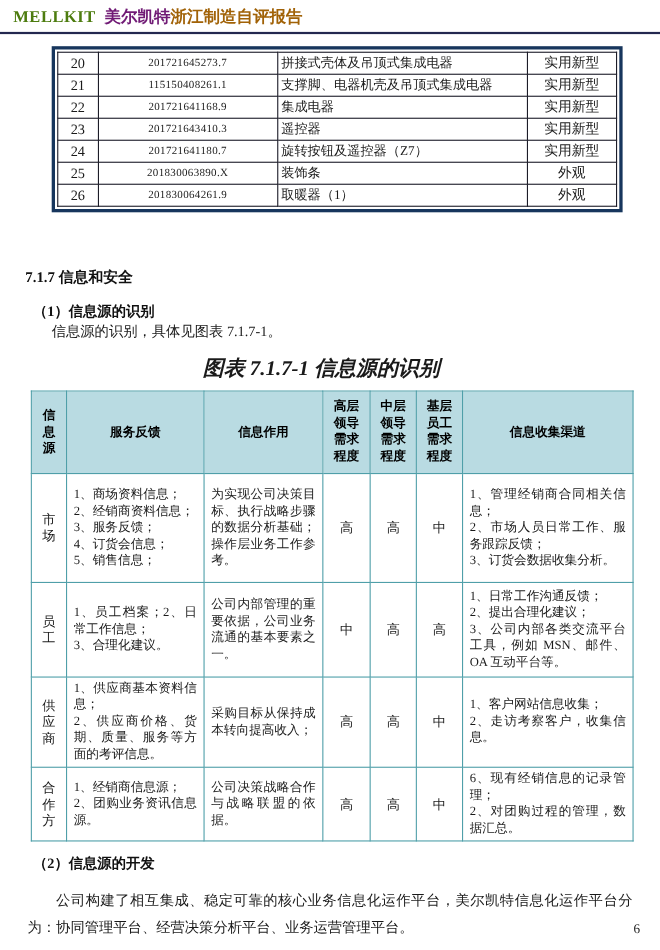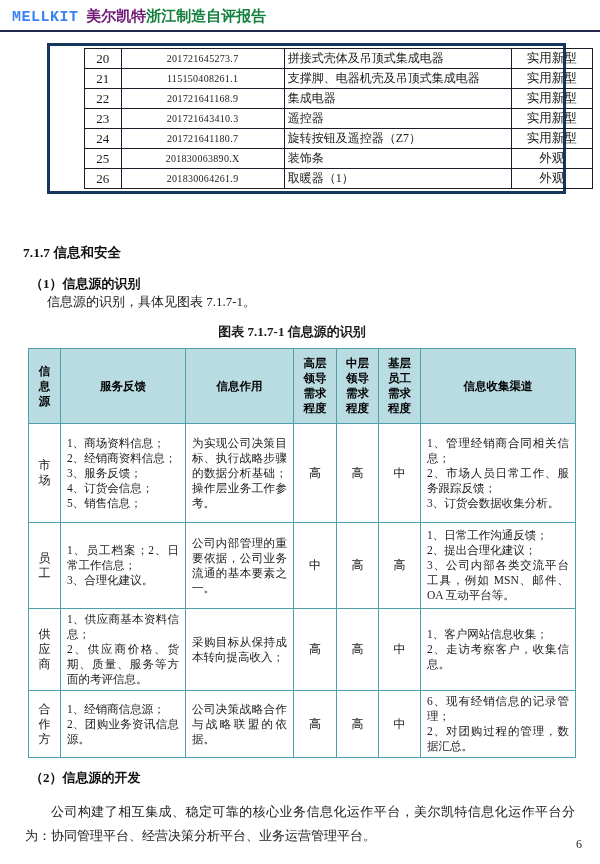--- a/index.html
+++ b/index.html
@@ -13,56 +13,55 @@
   }
 
   
   .doc-header {
     padding: 7px 12px 3px 12px;
     border-bottom: 2px solid #23284f;
     font-size: 15px;
     line-height: 19px;
     white-space: nowrap;
   }
-  .brand { color: #3b82f6; font-family: Liberation Mono, monospace; font-weight: bold; letter-spacing: 0.5px; }
+  .brand { color: #4d7c0f; font-family: Liberation Serif, serif; font-weight: bold; letter-spacing: 0.5px; }
   .brand-cn { color: #701a75; font-weight: bold; margin-left: 4px; }
-  .title-blue { color: #15803d; font-weight: bold; }
+  .title-blue { color: #a16207; font-weight: bold; }
 
   
   .patent-wrap {
     box-sizing: border-box;
     width: 519px;
     margin: 11px 0 0 47px;
     border: 3px solid #17365d;
     padding: 2px;
   }
   .patent-table {
     width: 100%;
     border-collapse: collapse;
     table-layout: fixed;
     font-size: 12.5px;
-    margin-left: 32px;
   }
   .patent-table td {
     border: 1px solid #1c1c28;
     height: 19px;
     padding: 0 3px;
     overflow: hidden;
     white-space: nowrap;
   }
   .patent-table .c-no   { text-align: center; font-size: 13px; }
   .patent-table .c-num  { text-align: center; font-size: 10px; letter-spacing: 0.3px; }
   .patent-table .c-name { text-align: left; font-size: 12px; }
   .patent-table .c-type { text-align: center; font-size: 12.5px; }
 
   
   .sec  { margin: 50px 0 0 23px; font-size: 13.5px; font-weight: bold; color:#111; }
   .sub  { margin: 13px 0 0 30px; font-size: 13px;  font-weight: bold; color:#111; }
   .body-ind { margin: 0 0 0 47px; font-size: 13px; }
-  .caption  { margin: 12px 16px 0 0; text-align: center; font-size: 13px; font-weight: bold; }
+  .caption  { margin: 12px 16px 0 0; text-align: center; font-size: 19px; font-weight: bold; font-style: italic; }
 
   
   .info-table {
     margin: 7px 0 0 28px;
     width: 547px;
     border-collapse: collapse;
     table-layout: fixed;
     font-size: 11.5px;
     line-height: 15px;
   }

